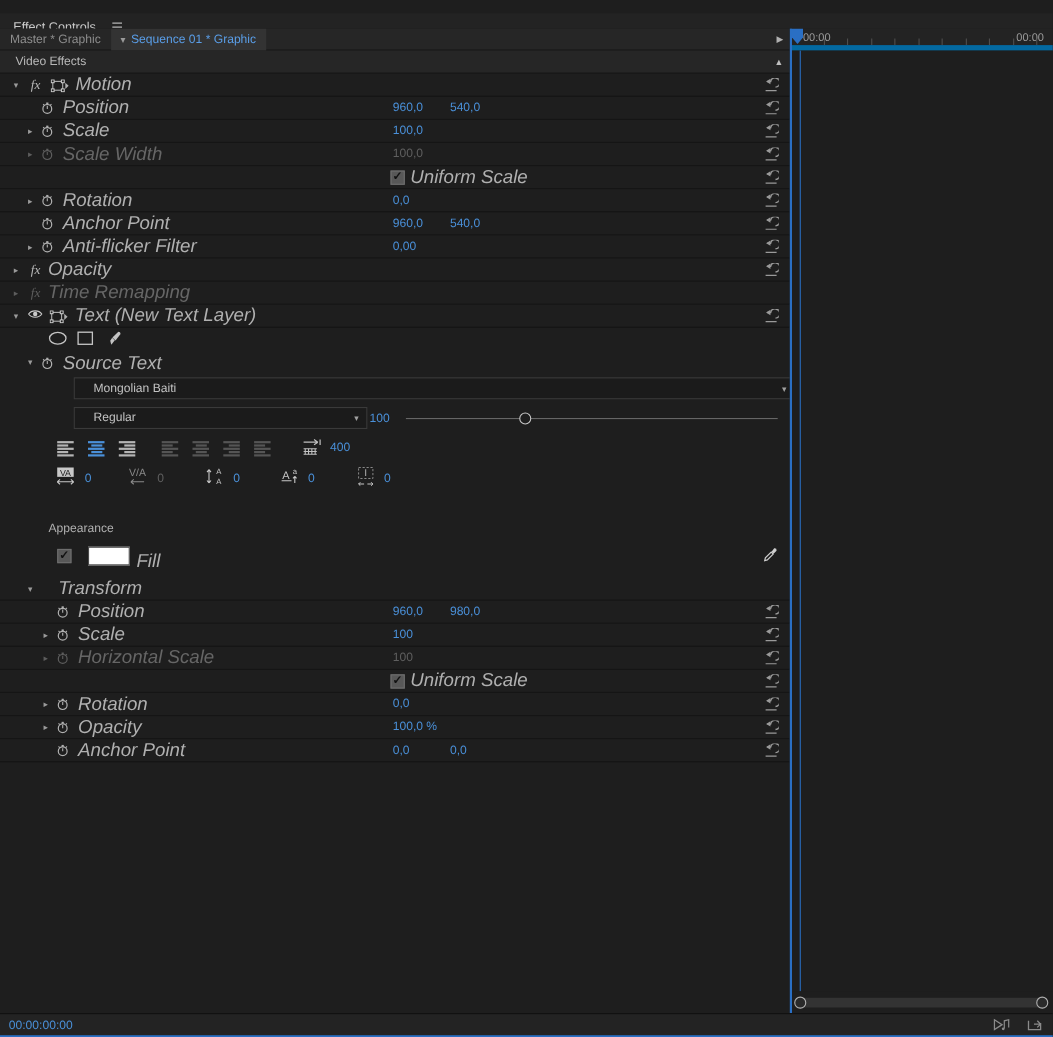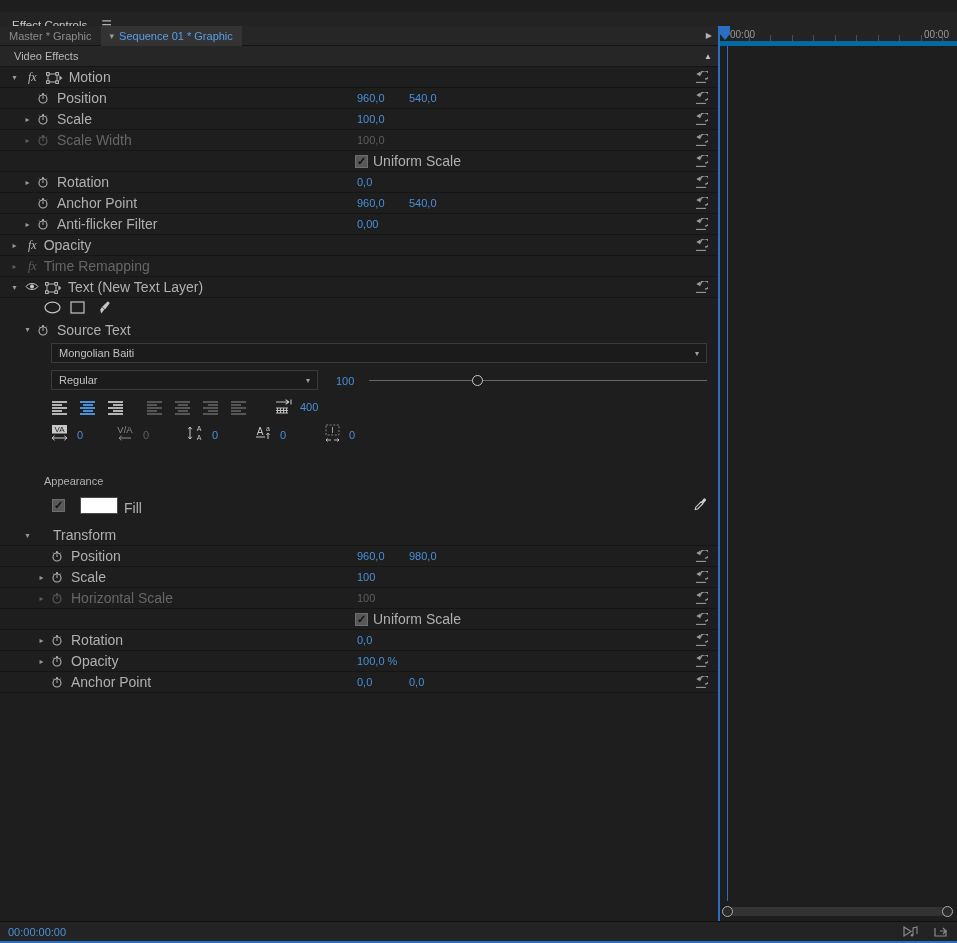--- a/index.html
+++ b/index.html
@@ -52,41 +52,42 @@
   #effhdr .lbl{ margin-left:14px; color:#b8b8b8; font-size:11px;}
   #effhdr .collapse{ position:absolute; right:6px; color:#c0c0c0; font-size:8px; }
 
   .row{
     height:21px; display:flex; align-items:center;
     position:relative;
     border-bottom:1px solid #151515;
   }
   .row .tw{ width:11px; text-align:center; font-size:8px; color:#9a9a9a; flex:0 0 11px;}
   .row .tw.dim{ color:#5d5d5d;}
-  .nm{ color:#b0b0b0; font-size:14px; white-space:nowrap;}
+  .nm{ color:#b0b0b0; font-size:17px; white-space:nowrap;font-style:italic;}
   .nm.dim{ color:#666; }
   .val{ position:absolute; color:#4a90d9; font-size:11px; }
   .val.dim{ color:#5f5f5f; }
 
   .fx{ font-family:"Liberation Serif", serif; font-style:italic; font-size:12px; color:#b8b8b8; }
   .fx.dim{ color:#5d5d5d; }
 
   .sw{ display:inline-block; width:12px; height:12px; position:relative; }
   .sw svg{ display:block; }
 
   
   .tbox{ display:inline-block; width:16px; height:11px; position:relative; }
 
   .resetbtn{ position:absolute; right:10px; width:14px; height:14px; top:4px; }
 
   
   .field{
     height:20px; background:#1b1b1b; border:1px solid #3a3a3a;
-    display:flex; align-items:center; padding:0 7px; color:#c2c2c2; font-size:11px;
+    display:flex; align-items:center; padding:0 17px; color:#c2c2c2; font-size:11px;
     position:relative;
+    margin-left:16px;
   }
   .field .dd{ position:absolute; right:7px; color:#a0a0a0; font-size:8px;}
 
   .slider-track{ height:1px; background:#666; position:absolute;}
   .slider-knob{
     width:11px;height:11px;border-radius:50%;
     border:1.6px solid #c8c8c8; background:#1e1e1e; position:absolute;
   }
 
   .alignbtn{ width:17px; height:15px; display:inline-block; position:relative;}

